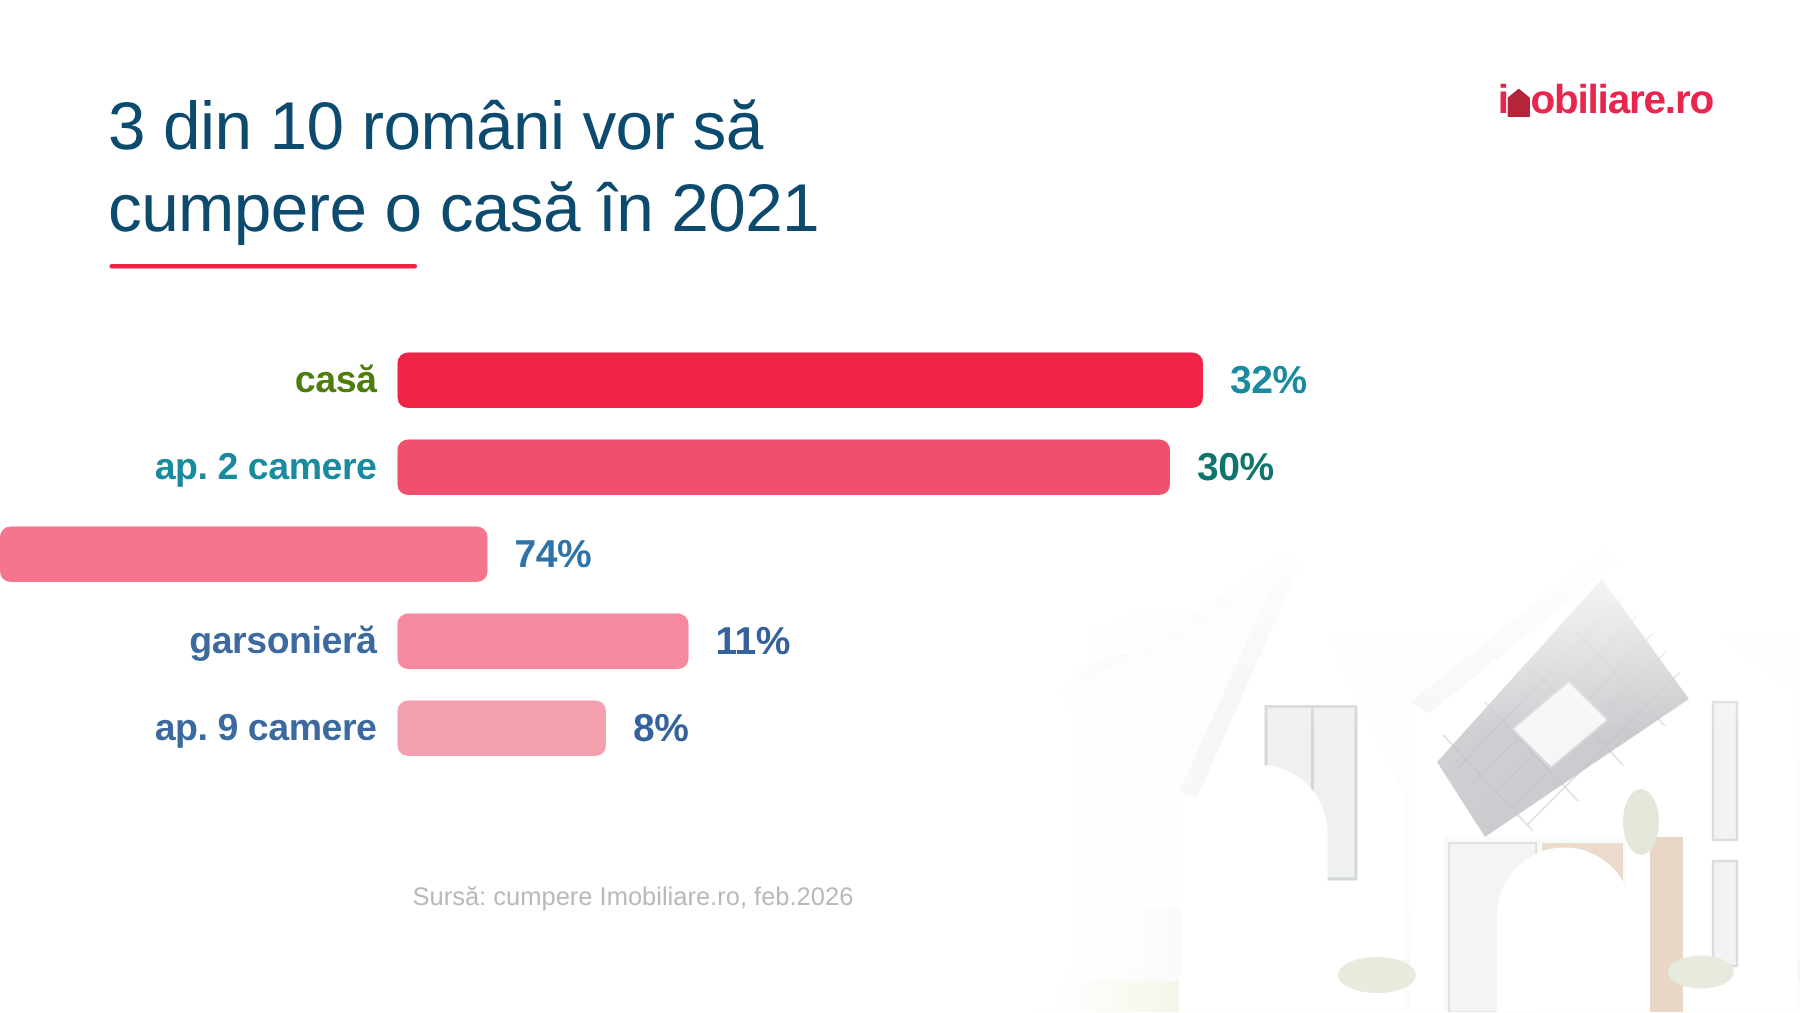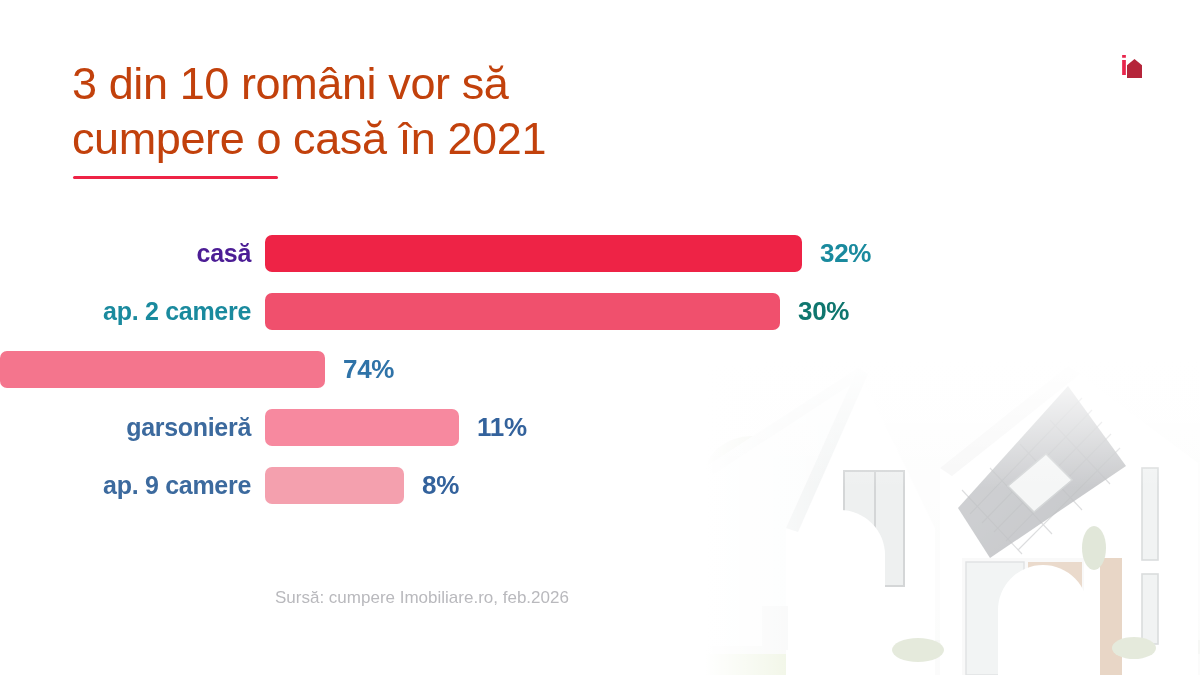--- a/index.html
+++ b/index.html
@@ -23,21 +23,21 @@
     position: absolute;
     left: 72px;
     top: 56px;
     width: 700px;
   }
   .title-line {
     font-family: "Liberation Sans", sans-serif;
     font-size: 45px;
     line-height: 55px;
     font-weight: 400;
-    color: #c2410c;
+    color: #0c4a6e;
     letter-spacing: -0.4px;
     white-space: nowrap;
   }
   .title-rule {
     position: absolute;
     left: 73px;
     top: 176px;
     width: 205px;
     height: 3px;
     background: #ee2346;
@@ -164,20 +164,21 @@
   </div>
   <div class="title-rule" style="background: rgb(238, 35, 70);"></div>
 
   <div class="logo" style="color: rgb(232, 37, 76);">
     <span class="logo-pre">i</span>
     <span class="logo-house">
       <svg width="15" height="19" viewBox="0 0 15 19" xmlns="http://www.w3.org/2000/svg">
         <path d="M7.5 0 L15 6.2 L15 19 L0 19 L0 6.2 Z" fill="#b5253a"></path>
       </svg>
     </span>
+    <span class="logo-post">obiliare.ro</span>
   </div>
 
   <div class="photo">
     <div class="photo-inner">
       <svg width="510" height="317" viewBox="0 0 510 317" xmlns="http://www.w3.org/2000/svg">
         <defs>
           <linearGradient id="skyG" x1="0" y1="0" x2="0" y2="1">
             <stop offset="0%" stop-color="#ffffff"></stop>
             <stop offset="100%" stop-color="#f6f7f6"></stop>
           </linearGradient>
@@ -248,21 +249,21 @@
     </div>
     <div class="photo-fade-left"></div>
     <div class="photo-fade-top"></div>
     <div class="arch arch-1"></div>
     <div class="arch arch-2"></div>
   </div>
 
   <div class="chart">
 
     <div class="bar-row">
-      <div class="bar-label" style="color: #4c1d95;">casă</div>
+      <div class="bar-label" style="color: #4d7c0f;">casă</div>
       <div class="bar-wrap">
         <div class="bar" style="width: 537px; background: rgb(238, 35, 70);"></div>
         <div class="bar-value" style="color: rgb(26, 138, 158);">32%</div>
       </div>
     </div>
 
     <div class="bar-row">
       <div class="bar-label" style="color: rgb(26, 138, 158);">ap. 2 camere</div>
       <div class="bar-wrap">
         <div class="bar" style="width: 515px; background: rgb(240, 80, 109);"></div>

